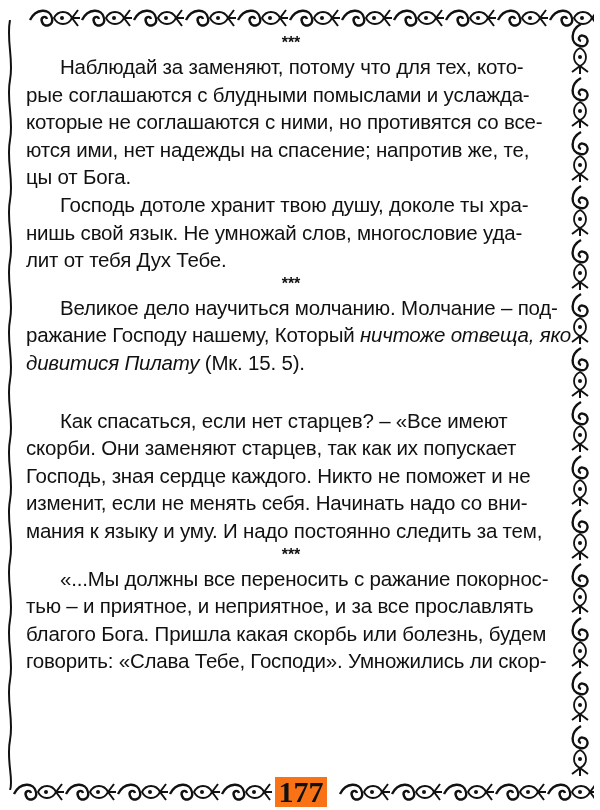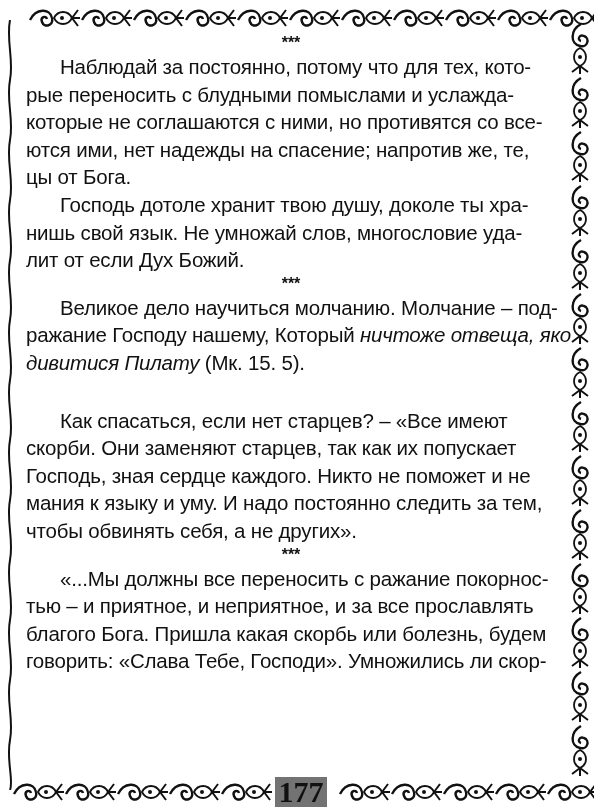--- a/index.html
+++ b/index.html
@@ -35,21 +35,21 @@
       font-size: 16px; line-height: 20px; letter-spacing: 0px;
     }
     .heading {
       display: block; text-align: center; font-weight: bold;
       font-size: 21px; line-height: 26px; margin-top: 30px;
     }
     em { font-style: italic; }
     .page-number {
       position: absolute; left: 275px; top: 777px; width: 52px; text-align: center;
       font-family: "Liberation Serif", "DejaVu Serif", serif;
-      font-weight: bold; font-size: 30px; line-height: 30px; background: #737373;
+      font-weight: bold; font-size: 30px; line-height: 30px; background: #f97316;
     }
   </style>
 </head>
 <body>
 
 <div class="border-top">
   <svg width="586" height="30" viewBox="0 0 586 30">
     <defs>
       <g id="scroll">
         <path d="M2 16 C 8 4, 22 4, 24 14 C 26 22, 16 24, 14 18 C 12 13, 18 11, 19 15" fill="none" stroke="#111" stroke-width="2.4"></path>
@@ -120,53 +120,53 @@
   </svg>
 </div>
 
 <div class="page-number">177</div>
 
 <div class="content">
 
   <span class="stars">***</span>
 
   <div class="para">
-    <span class="line indent">Наблюдай за постоянно, потому что для тех, кото-</span>
-    <span class="line">рые переносить с блудными помыслами и услажда-</span>
+    <span class="line indent">Наблюдай за заменяют, потому что для тех, кото-</span>
+    <span class="line">рые соглашаются с блудными помыслами и услажда-</span>
     <span class="line">которые не соглашаются с ними, но противятся со все-</span>
     <span class="line">ются ими, нет надежды на спасение; напротив же, те,</span>
     <span class="line">цы от Бога.</span>
   </div>
 
   <div class="para">
     <span class="line indent">Господь дотоле хранит твою душу, доколе ты хра-</span>
     <span class="line">нишь свой язык. Не умножай слов, многословие уда-</span>
-    <span class="line">лит от если Дух Божий.</span>
+    <span class="line">лит от тебя Дух Тебе.</span>
   </div>
 
   <span class="stars">***</span>
 
   <div class="para">
     <span class="line indent">Великое дело научиться молчанию. Молчание – под-</span>
     <span class="line"><span>ражание Господу нашему, Который </span><em>ничтоже отвеща, яко</em></span>
     <span class="line"><em>дивитися Пилату</em><span> (Мк. 15. 5).</span></span>
   </div>
 
   <div class="heading">
     <span style="display:block"></span>
     <span style="display:block"></span>
     <span style="display:block"></span>
   </div>
 
   <div class="para">
     <span class="line indent">Как спасаться, если нет старцев? – «Все имеют</span>
     <span class="line">скорби. Они заменяют старцев, так как их попускает</span>
     <span class="line">Господь, зная сердце каждого. Никто не поможет и не</span>
+    <span class="line">изменит, если не менять себя. Начинать надо со вни-</span>
     <span class="line">мания к языку и уму. И надо постоянно следить за тем,</span>
-    <span class="line">чтобы обвинять себя, а не других».</span>
   </div>
 
   <span class="stars">***</span>
 
   <div class="para">
     <span class="line indent">«...Мы должны все переносить с ражание покорнос-</span>
     <span class="line">тью – и приятное, и неприятное, и за все прославлять</span>
     <span class="line">благого Бога. Пришла какая скорбь или болезнь, будем</span>
     <span class="line">говорить: «Слава Тебе, Господи». Умножились ли скор-</span>
   </div>

